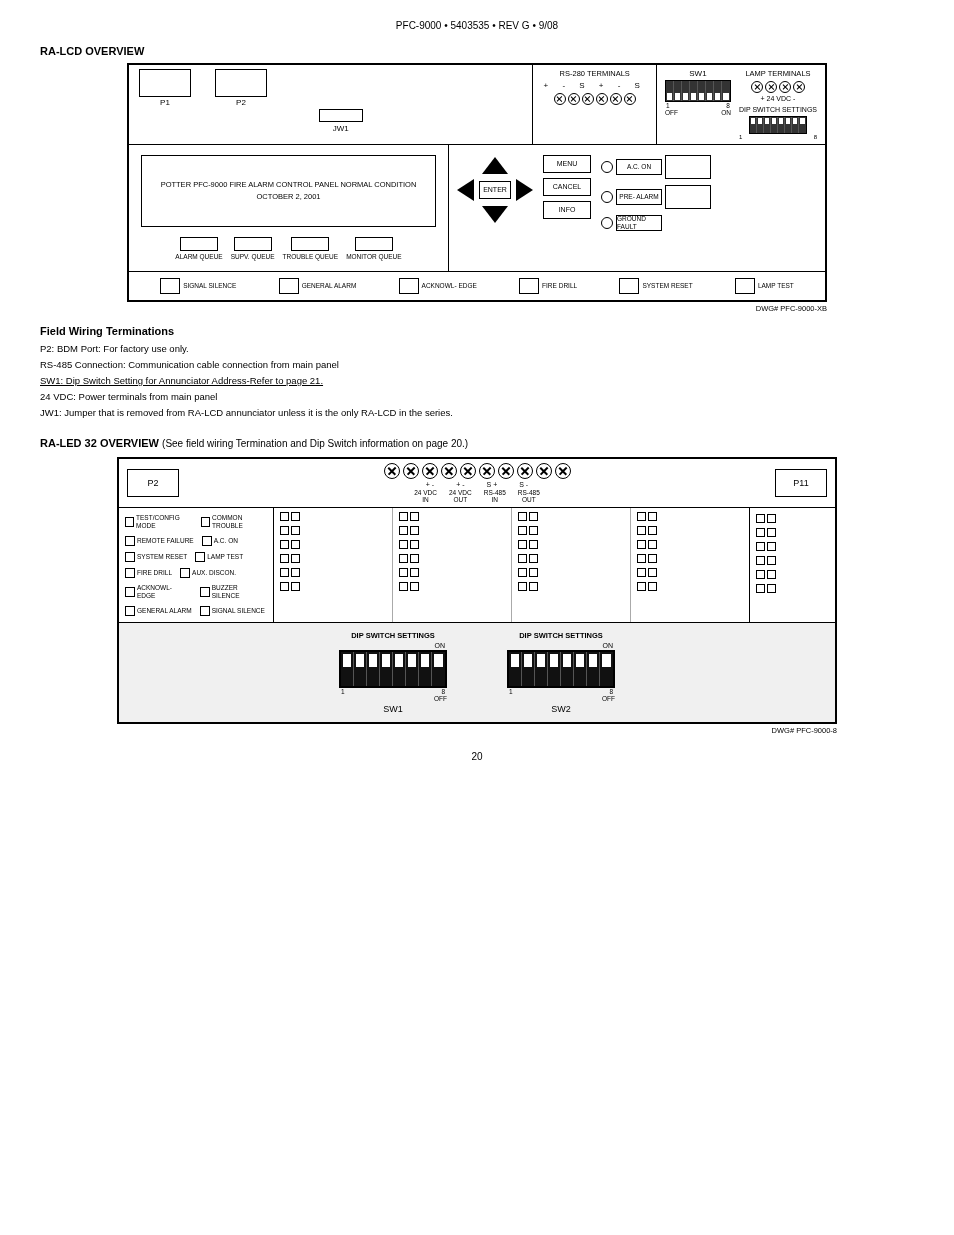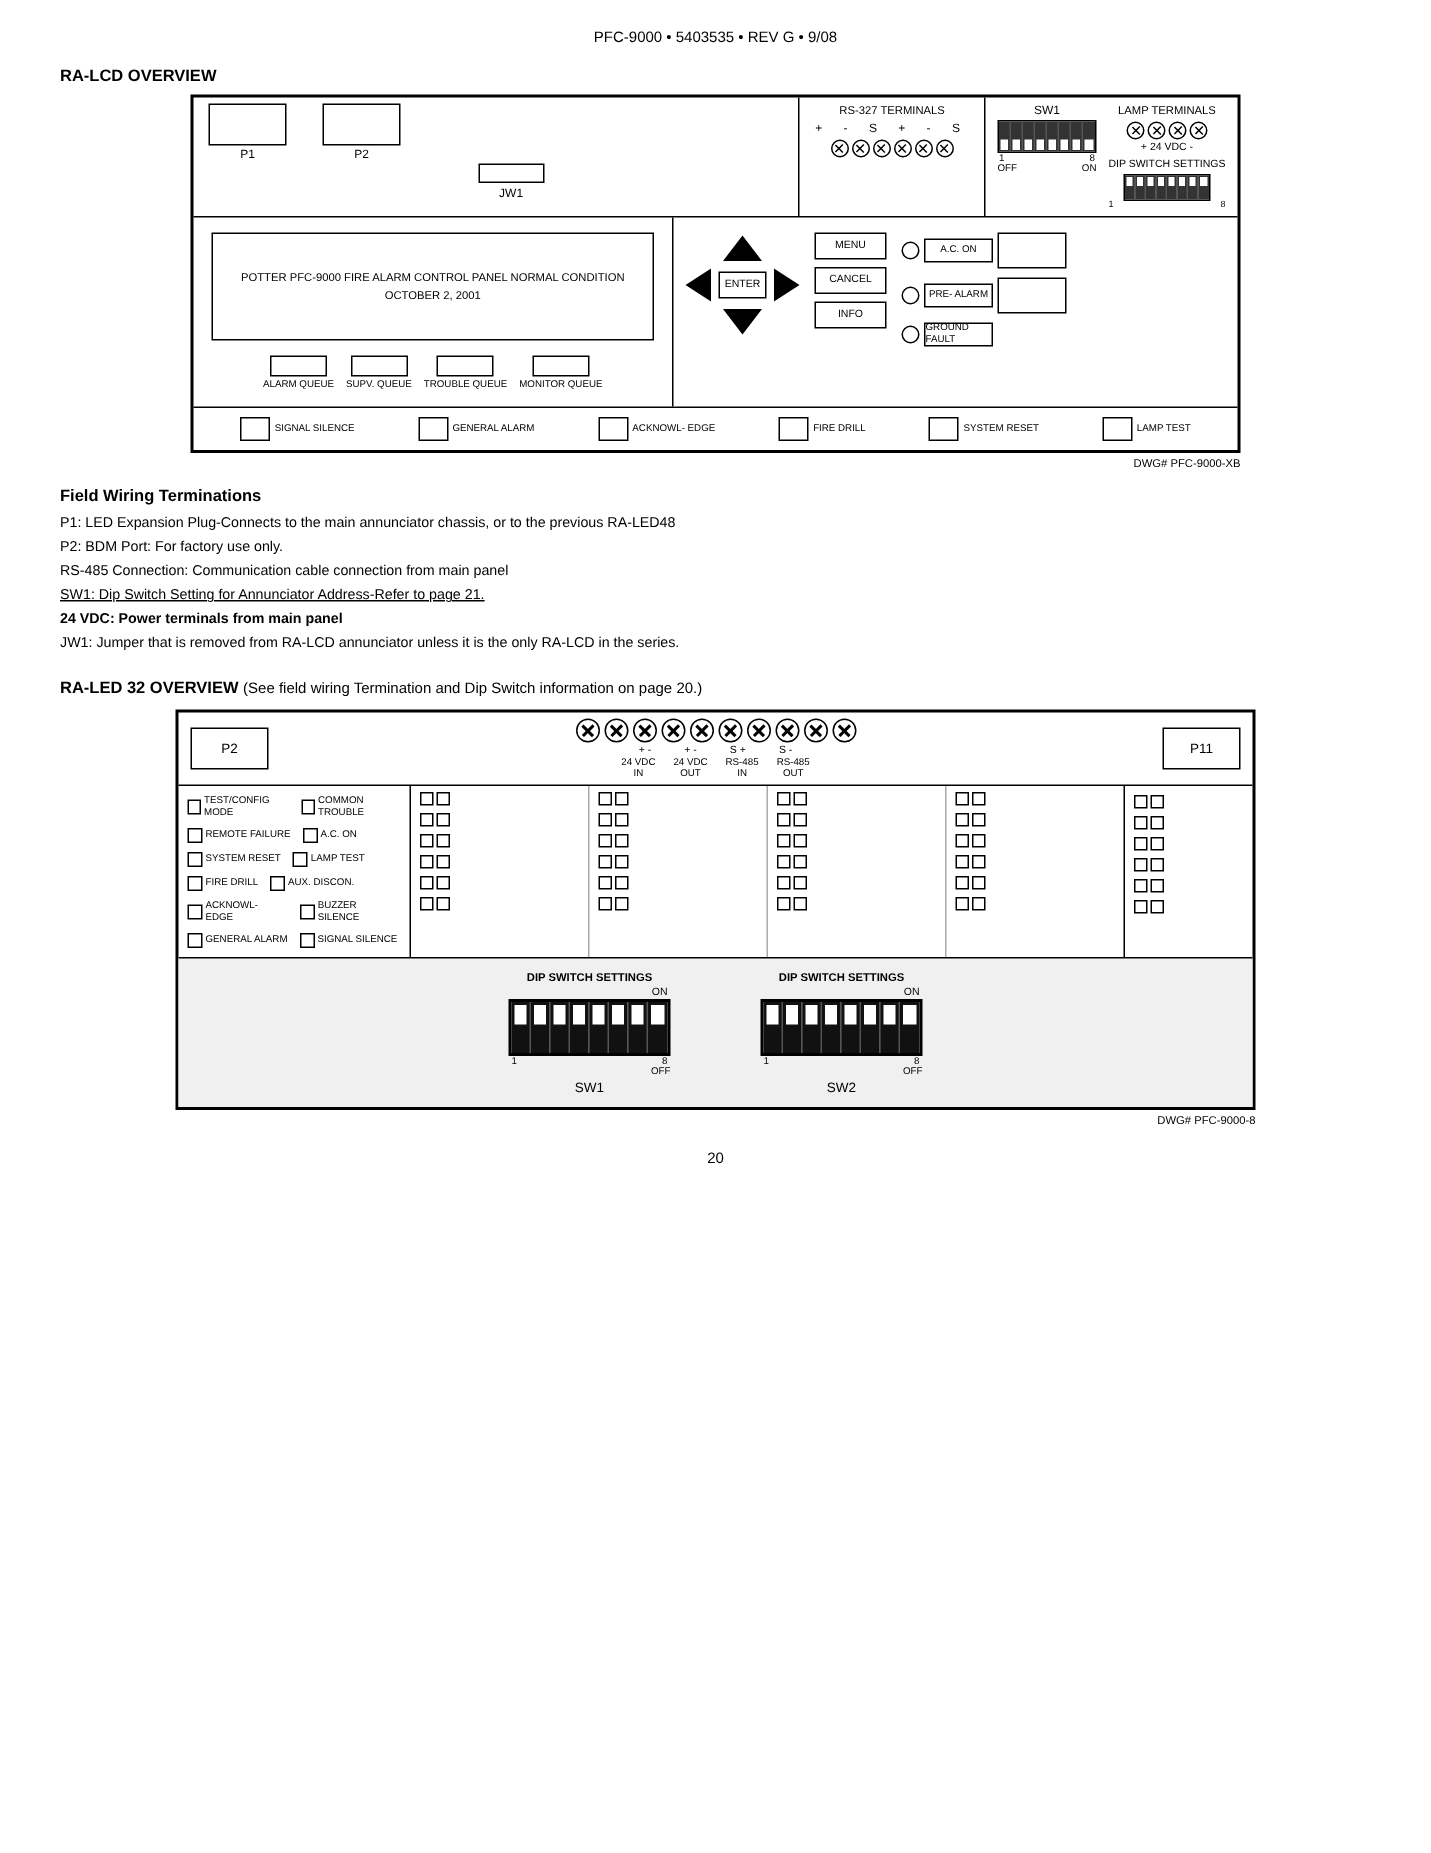--- a/index.html
+++ b/index.html
@@ -112,21 +112,21 @@
             <div style="font-size:8px; text-align:center; margin-top:1px;">P2</div>
           </div>
         </div>
         <div style="display:flex; flex-direction:column; align-items:center; padding-bottom:4px; margin-left:20px;">
           <div style="border:1px solid #000; width:44px; height:13px; margin-bottom:2px;"></div>
           <div style="font-size:8px;">JW1</div>
         </div>
       </div>
 
       <div style="display:flex; flex-direction:column; align-items:center; padding:4px 10px; border-left:1px solid #000; border-right:1px solid #000;">
-        <div style="font-size:7.5px; text-align:center; line-height:1.3; margin-bottom:2px;">RS-327
+        <div style="font-size:7.5px; text-align:center; line-height:1.3; margin-bottom:2px;">RS-280
 TERMINALS</div>
         <div style="font-size:8px; letter-spacing:6px; margin-bottom:3px;">+ - S + - S</div>
         <div style="display:flex; gap:2px;">
           <div class="screw-small"></div>
             <div class="screw-small"></div>
             <div class="screw-small"></div>
           <div class="screw-small"></div>
             <div class="screw-small"></div>
             <div class="screw-small"></div>
         </div>
@@ -323,25 +323,24 @@
         <div style="font-size:6.5px; text-align:center; line-height:1.2;">LAMP
 TEST</div>
       </div>
     </div>
   </div>
   <div style="text-align:right; font-size:7.5px; margin-top:2px; width:700px; margin-left:auto; margin-right:auto;">DWG# PFC-9000-XB</div>
 </div>
 
 <div style="margin:12px 0 16px 0;">
   <div style="font-weight:bold; font-size:11px; margin-bottom:4px;">Field Wiring Terminations</div>
-  <div style="font-size:9.5px; line-height:1.7;">P1: LED Expansion Plug-Connects to the main annunciator chassis, or to the previous RA-LED48</div>
   <div style="font-size:9.5px; line-height:1.7;">P2: BDM Port: For factory use only.</div>
   <div style="font-size:9.5px; line-height:1.7;">RS-485 Connection:  Communication cable connection from main panel</div>
   <div style="font-size:9.5px; line-height:1.7;text-decoration:underline;">SW1:  Dip Switch Setting for Annunciator Address-Refer to page 21.</div>
-  <div style="font-size:9.5px; line-height:1.7;font-weight:bold;">24 VDC:  Power terminals from main panel</div>
+  <div style="font-size:9.5px; line-height:1.7;">24 VDC:  Power terminals from main panel</div>
   <div style="font-size:9.5px; line-height:1.7;">JW1:  Jumper that is removed from RA-LCD annunciator unless it is the only RA-LCD in the series.</div>
 </div>
 
 <div style="margin-top:14px;">
   <div style="font-size:11px; margin-bottom:8px;">
     <strong>RA-LED 32 OVERVIEW</strong>
     <span style="font-weight:normal; font-size:10px;">(See field wiring Termination and Dip Switch information on page 20.)</span>
   </div>
 
   <div class="raled-diagram">

